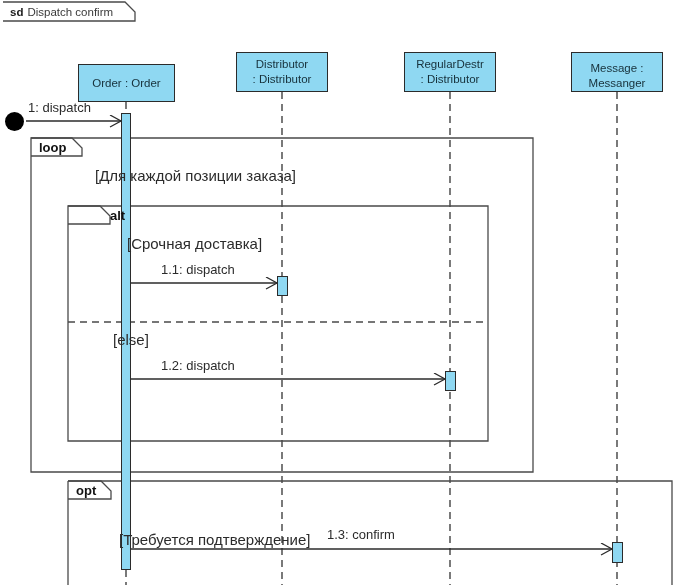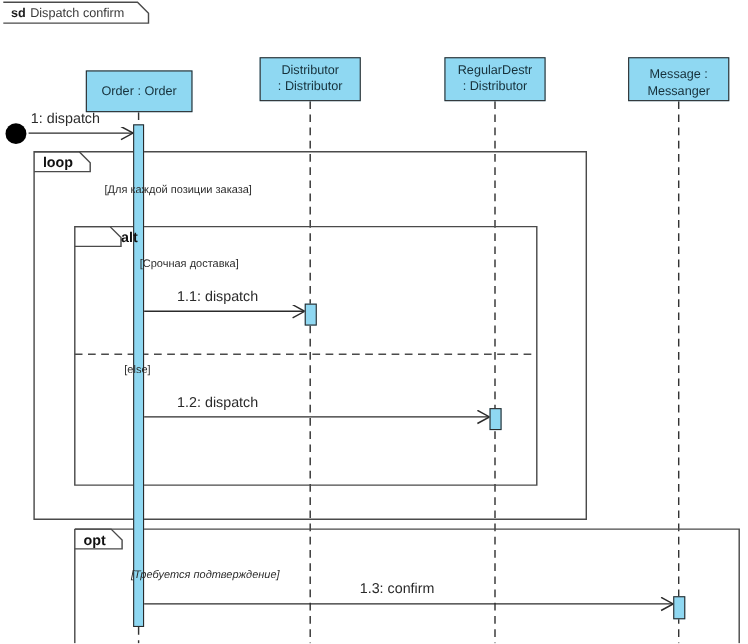--- a/index.html
+++ b/index.html
@@ -77,21 +77,21 @@
     color: #111111;
     display: flex;
     align-items: center;
     padding-left: 6px;
     box-sizing: border-box;
     height: 17px;
   }
   
   .guard {
     position: absolute;
-    font-size: 10px;
+    font-size: 15px;
     color: #2b2b2b;
     white-space: nowrap;
   }
   
   .msg-label {
     position: absolute;
     font-size: 13px;
     color: #2b2b2b;
     white-space: nowrap;
   }
@@ -195,21 +195,21 @@
   <div class="frag-label" style="left:70px; top:207px;padding-left:40px;">alt</div>
 
   <div class="frag-label" style="left:70px; top:482px;">opt</div>
 
   <div class="guard" style="left:95px; top:167px;">[Для каждой позиции заказа]</div>
 
   <div class="guard" style="left:127px; top:235px;">[Срочная доставка]</div>
 
   <div class="guard" style="left:113px; top:331px;">[else]</div>
 
-  <div class="guard" style="left:119px; top:517px;font-style:italic;">[Требуется подтверждение]</div>
+  <div class="guard" style="left:119px; top:531px;">[Требуется подтверждение]</div>
 
   <div class="msg-label" style="left:28px; top:100px;">1: dispatch</div>
 
   <div class="msg-label" style="left:161px; top:262px;">1.1: dispatch</div>
 
   <div class="msg-label" style="left:161px; top:358px;">1.2: dispatch</div>
 
   <div class="msg-label" style="left:327px; top:527px;">1.3: confirm</div>
 
 </div>

